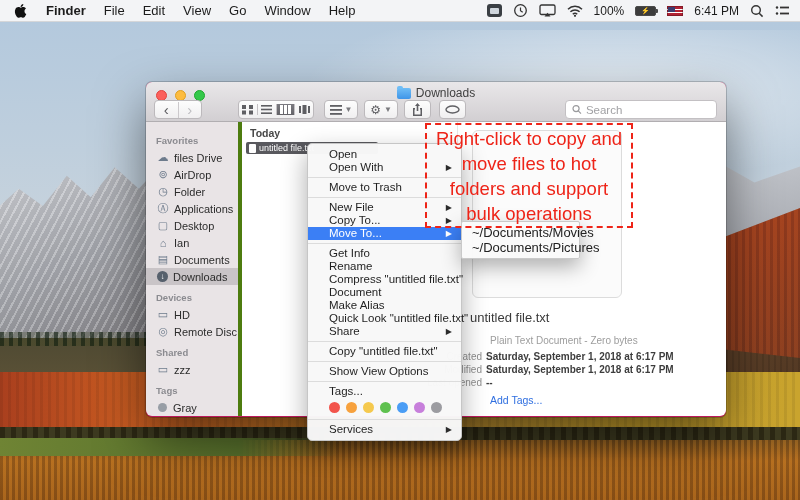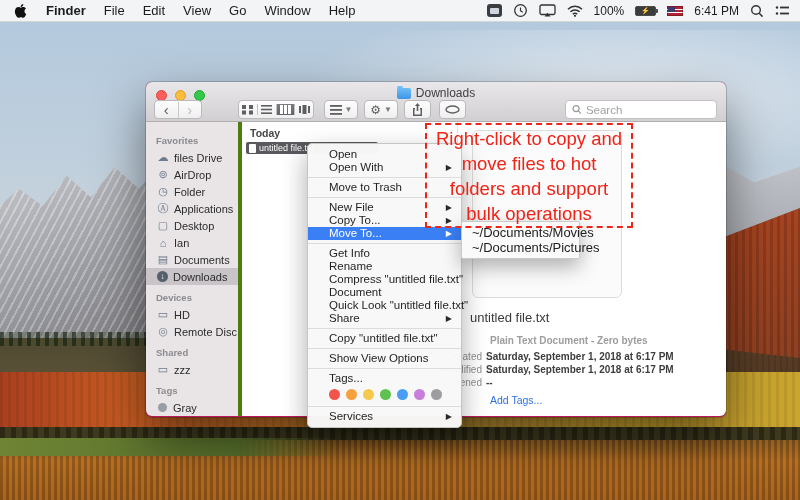--- a/index.html
+++ b/index.html
@@ -123,21 +123,21 @@
   .group-header { font-size:10.5px; font-weight:bold; color:#474747; padding:5px 0 3px 8px; }
   .file-pill { margin-left:4px; width:132px; height:12px; background:#59595e; border-radius:2px;
     display:flex; align-items:center; gap:3px; padding:0 3px; }
   .doc-ico { width:7px; height:9px; background:#fff; border-radius:1px; flex:none; }
   .file-pill span { color:#fff; font-size:9px; white-space:nowrap; overflow:hidden; }
   
   #prevcol { position:relative; flex:1; background:#fff; }
   .thumb { position:absolute; left:14px; top:8px; width:150px; height:168px; background:#fbfbfb;
     border:1px solid #dcdcdc; border-radius:6px; }
   .pv-title { position:absolute; left:12px; top:188px; font-size:13px; color:#3a3a3a; }
-  .pv-kind { position:absolute; left:32px; top:213px; font-size:10px; font-weight:bold; color:#9d9d9d; }
+  .pv-kind { position:absolute; left:32px; top:213px; font-size:10px; font-weight:normal; color:#9d9d9d; }
   .pv-rows { position:absolute; left:-36px; top:228px; width:260px; font-size:10px; line-height:13px; }
   .pv-row { display:flex; }
   .pv-lab { width:64px; text-align:right; color:#8e8e8e; flex:none; padding-right:4px; }
   .pv-val { color:#3d3d3d; font-weight:bold; }
   .pv-addtags { position:absolute; left:32px; top:272px; font-size:10.5px; color:#2f6fe0; }
 
   
   #ctxmenu { position:absolute; left:307px; top:143px; width:155px; z-index:20;
     background:rgba(248,248,248,.98); border:1px solid #c6c6c6; border-radius:5px;
     box-shadow:0 10px 26px rgba(0,0,0,.33); padding:4px 0; }
@@ -397,20 +397,21 @@
       <div class="cm-item"><span>Move to Trash</span></div>
       <div class="cm-sep"></div>
       <div class="cm-item"><span>New File</span><span class="cm-arrow">▶</span></div>
       <div class="cm-item"><span>Copy To...</span><span class="cm-arrow">▶</span></div>
       <div class="cm-item hl"><span>Move To...</span><span class="cm-arrow">▶</span></div>
       <div class="cm-sep"></div>
       <div class="cm-item"><span>Get Info</span></div>
       <div class="cm-item"><span>Rename</span></div>
       <div class="cm-item"><span>Compress "untitled file.txt"</span></div>
       <div class="cm-item"><span>Document</span></div>
+      <div class="cm-item"><span>Make Alias</span></div>
       <div class="cm-item"><span>Quick Look "untitled file.txt"</span></div>
       <div class="cm-item"><span>Share</span><span class="cm-arrow">▶</span></div>
       <div class="cm-sep"></div>
       <div class="cm-item"><span>Copy "untitled file.txt"</span></div>
       <div class="cm-sep"></div>
       <div class="cm-item"><span>Show View Options</span></div>
       <div class="cm-sep"></div>
       <div class="cm-item"><span>Tags...</span></div>
       <div class="cm-tags">
         <span class="cm-dot" style="background: rgb(242, 84, 76);"></span>

